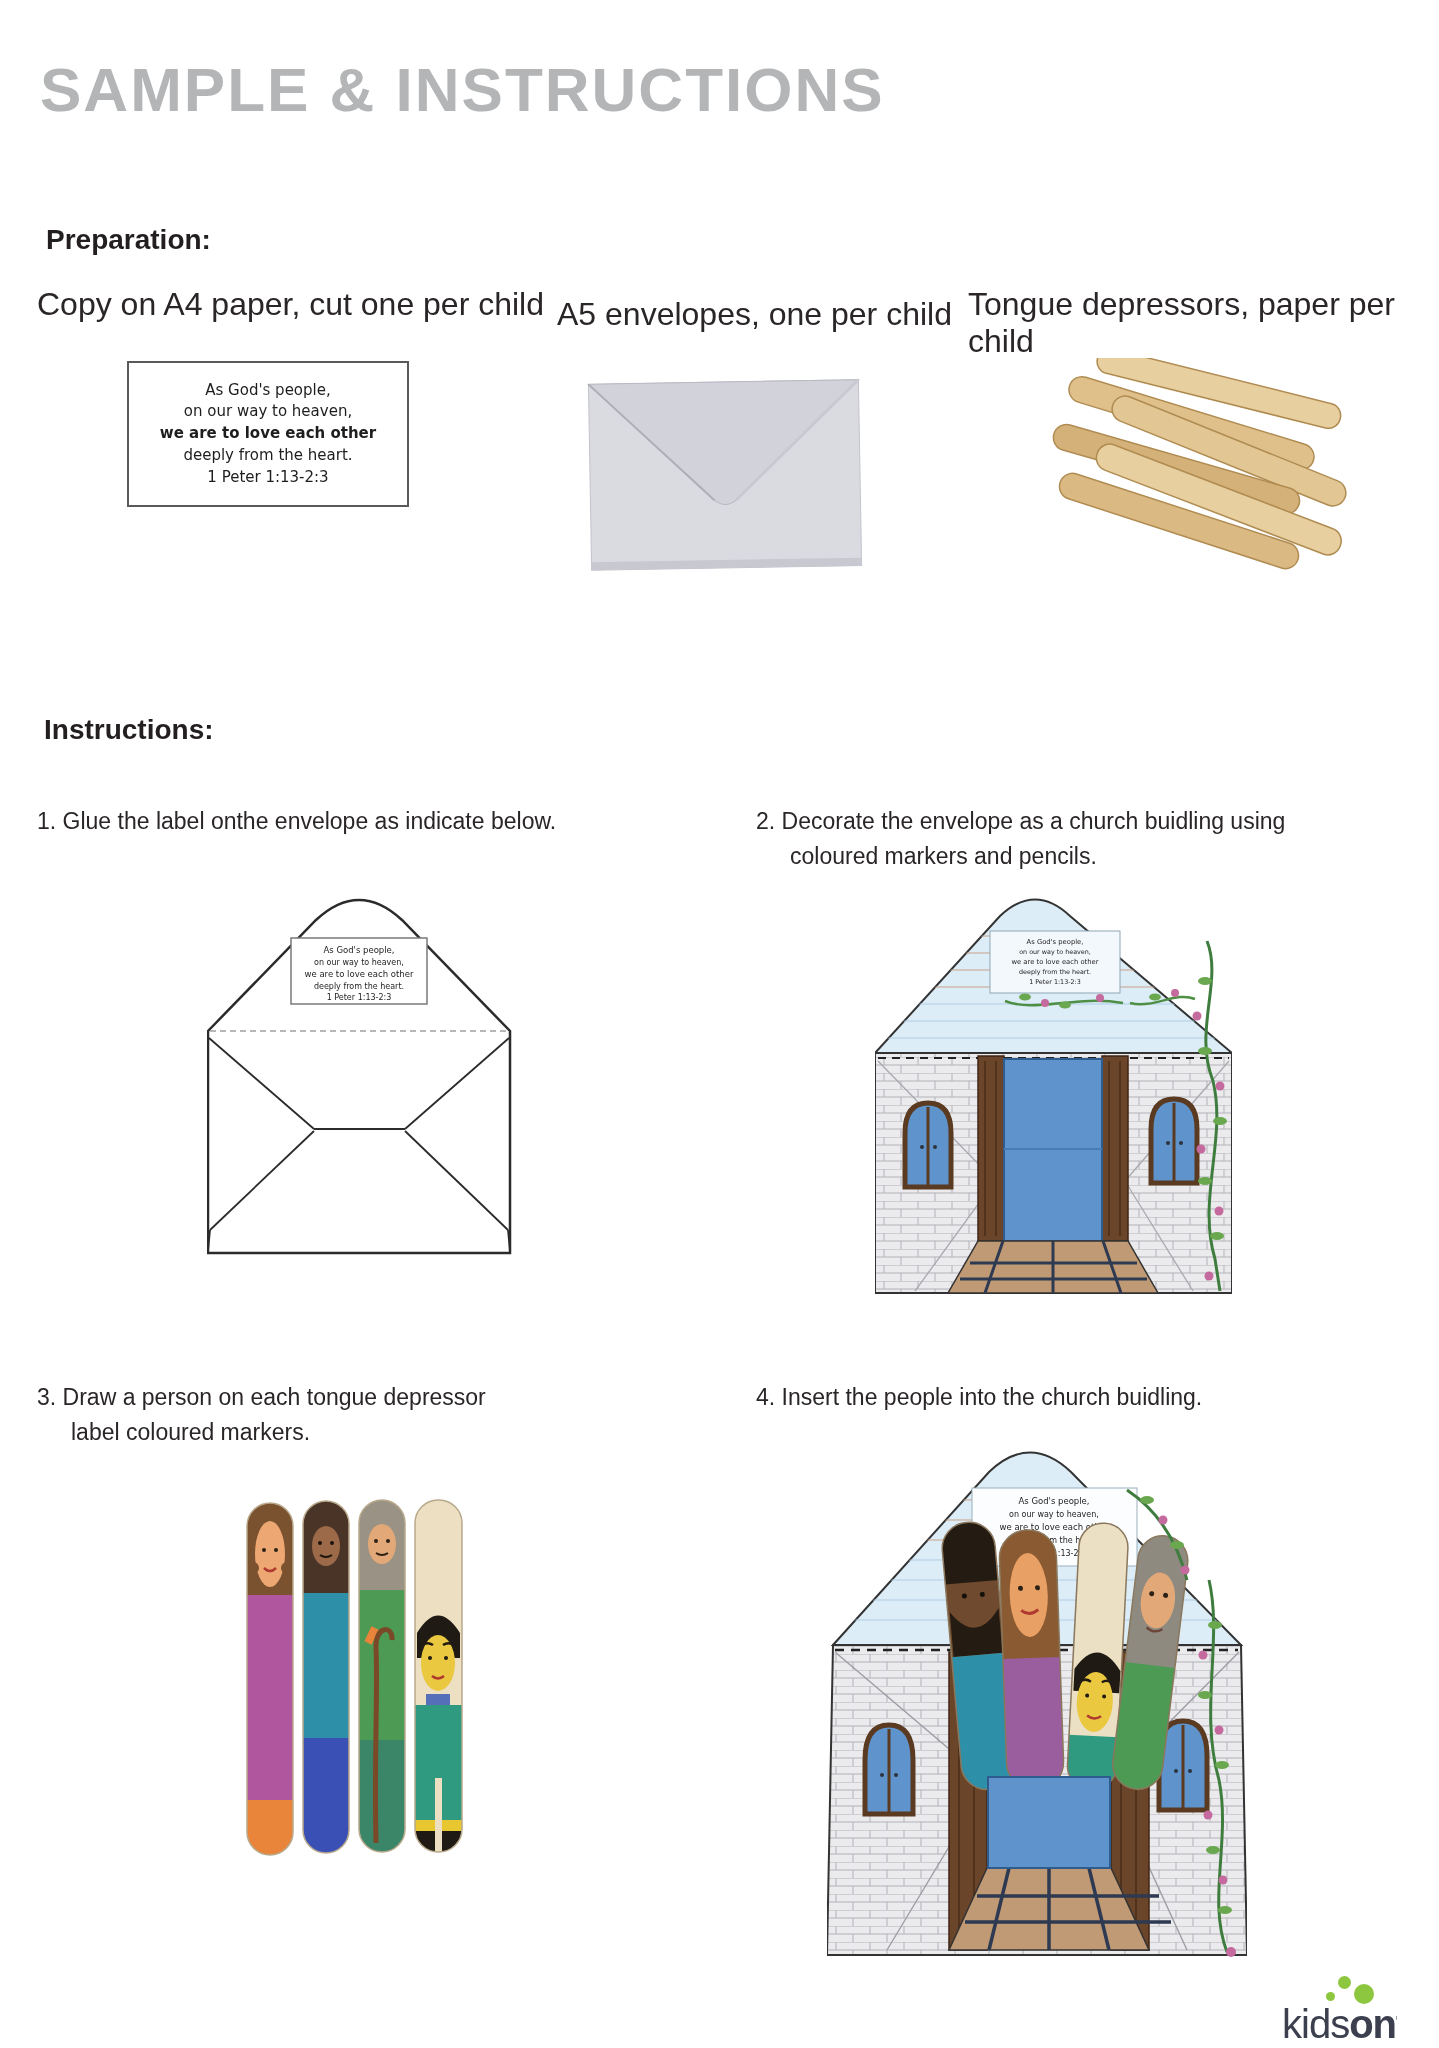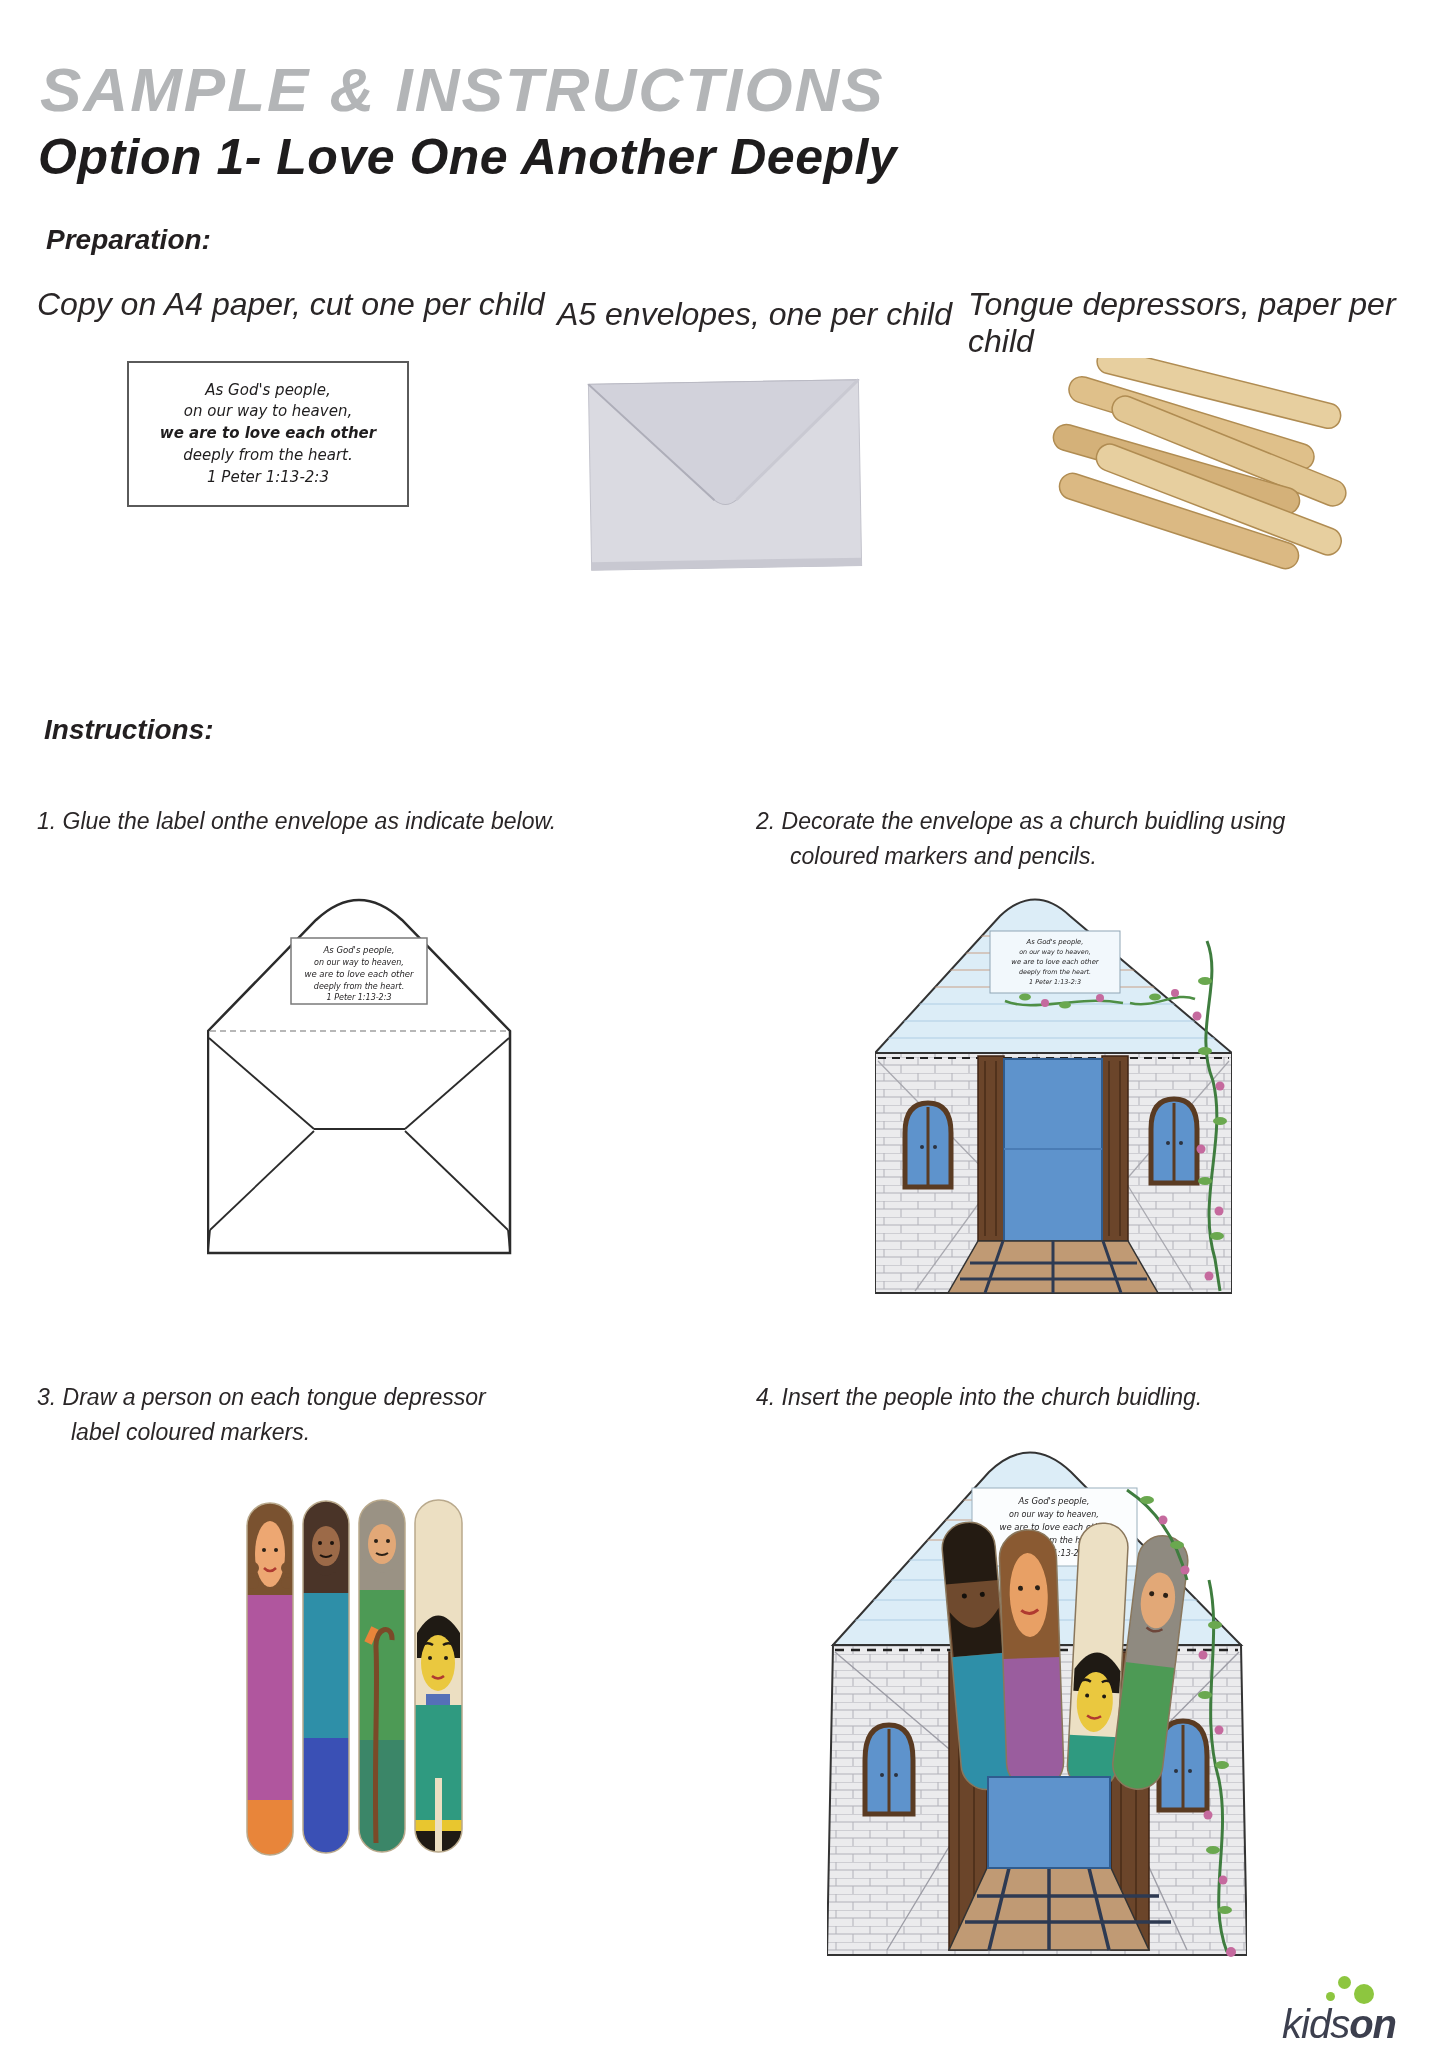--- a/index.html
+++ b/index.html
@@ -1,17 +1,17 @@
 <!DOCTYPE html>
 <html><head>
 <meta charset="utf-8">
 <style>
   html,body{margin:0;padding:0;background:#ffffff;}
   .page{position:relative;width:1397px;height:2048px;background:#ffffff;overflow:hidden;
-        font-family:"Liberation Sans",sans-serif;color:#2a2627;font-style:italic;}
+        font-family:"Liberation Sans",sans-serif;color:#2a2627;}
   .abs{position:absolute;}
   .page-title{left:40px;top:54px;font-size:62px;font-weight:bold;letter-spacing:2px;color:#b3b5b7;}
   .page-subtitle{left:38px;top:128px;font-size:50px;font-weight:bold;letter-spacing:0.5px;color:#1e1c1d;}
   .section-heading{font-size:28px;font-weight:bold;color:#231f20;}
   .prep-heading{left:46px;top:224px;text-align:center;}
   .instr-heading{left:44px;top:714px;}
   .caption{font-size:32px;color:#2a2627;}
   .cap1{left:37px;top:286px;}
   .cap2{left:557px;top:296px;}
   .cap3{left:968px;top:286px;}
@@ -43,21 +43,20 @@
   .logo-kids{font-weight:normal;}
   .logo-wise{font-weight:bold;}
   svg text{font-family:"DejaVu Sans",sans-serif;fill:#1f1d1e;}
 </style>
 </head>
 <body>
 
 <div class="page">
 
   <div class="abs page-title">SAMPLE &amp; INSTRUCTIONS</div>
-  <div class="abs page-subtitle">Option 1- Love One Another Deeply</div>
 
   <div class="abs section-heading prep-heading">Preparation:</div>
 
   <div class="abs caption cap1">Copy on A4 paper, cut one per child</div>
   <div class="abs caption cap2">A5 envelopes, one per child</div>
   <div class="abs caption cap3">Tongue depressors, paper per child</div>
 
   <div class="abs label-card">
     <div>As God's people,</div>
     <div>on our way to heaven,</div>

